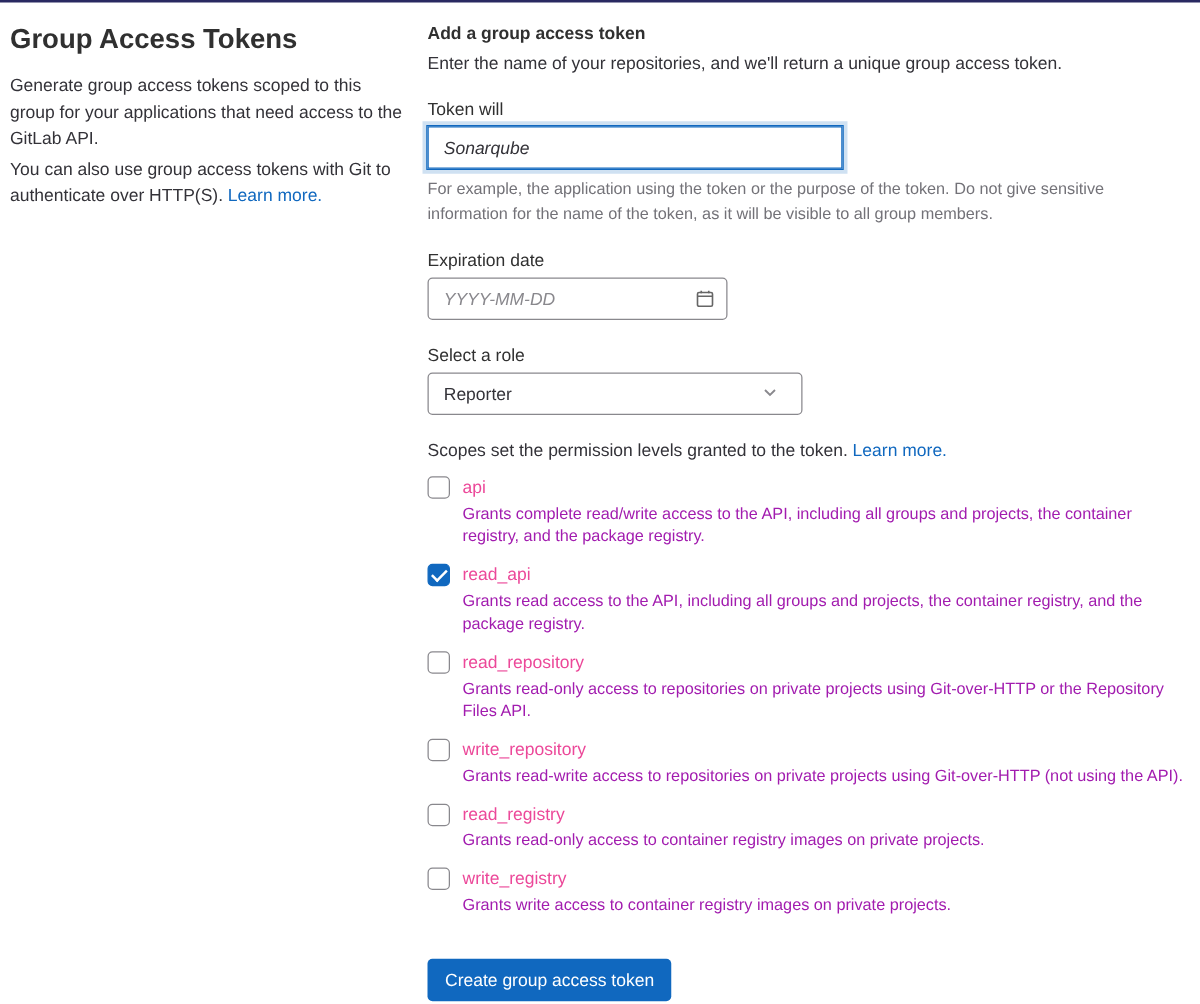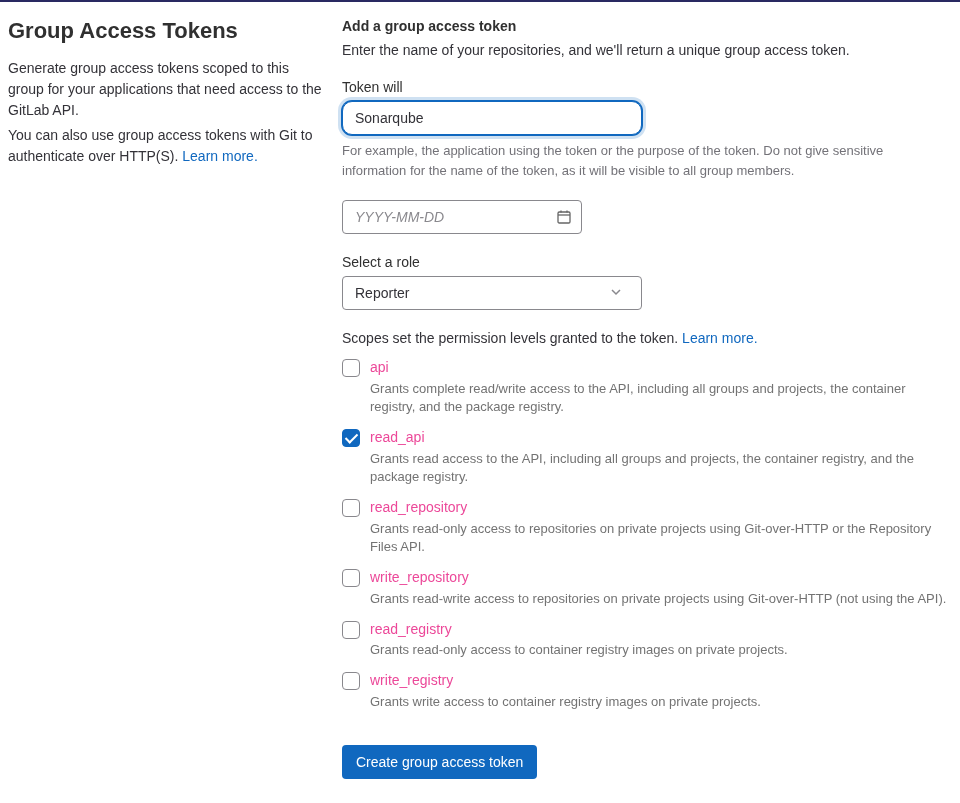--- a/index.html
+++ b/index.html
@@ -17,27 +17,28 @@
     h1.page-title { font-size: 22px; font-weight: 600; color: #303030; margin-bottom: 14px; }
     p.intro { color: #333238; line-height: 1.5; margin-bottom: 4px; }
     a.link { color: #1068bf; text-decoration: none; }
 
     .section-title { font-size: 14px; font-weight: 600; margin-bottom: 6px; color: #303030; }
     .section-desc { color: #333238; margin-bottom: 18px; line-height: 1.5; }
 
     label.field-label { display: block; font-size: 14px; font-weight: 400; color: #303030; margin-bottom: 6px; }
 
     .text-input {
-      width: 300px;
+      width: 332px;
       padding: 8px 12px;
       font-size: 14px;
       border: 1px solid #89888d;
-      border-radius: 10px;
+      border-radius: 0;
       color: #333238;
       outline: none;
+      font-style: italic;
     }
     .text-input.focused {
       border: 1px solid #1068bf;
       box-shadow: 0 0 0 1px #1068bf, 0 0 0 4px rgba(16,104,191,0.2);
     }
     .help-text { color: #737278; font-size: 13px; margin-top: 6px; line-height: 1.5; max-width: 590px; }
 
     .date-wrap { position: relative; width: 240px; }
     .date-input {
       width: 240px;
@@ -82,21 +83,21 @@
       cursor: pointer; margin-top: 1px;
     }
     .checkbox.checked { background: #1068bf; border-color: #1068bf; }
     .checkbox.checked::after {
       content: ""; position: absolute; left: 5px; top: 1px;
       width: 5px; height: 10px; border: solid #fff;
       border-width: 0 2px 2px 0; transform: rotate(45deg);
     }
     .scope-body { flex: 1; }
     .scope-label { font-size: 14px; color: #ec4899; line-height: 1.4; }
-    .scope-desc { font-size: 13px; color: #737373; line-height: 1.4; margin-top: 2px; }
+    .scope-desc { font-size: 13px; color: #a21caf; line-height: 1.4; margin-top: 2px; }
 
     .btn-primary {
       background: #1068bf; color: #fff; border: none;
       padding: 9px 14px; font-size: 14px; border-radius: 4px;
       cursor: pointer; margin-top: 14px;
     }
   </style>
 </head>
 <body>
 
@@ -113,20 +114,21 @@
     <div class="section-title">Add a group access token</div>
     <div class="section-desc">Enter the name of your repositories, and we'll return a unique group access token.</div>
 
     <div class="form-group">
       <label class="field-label">Token will</label>
       <input type="text" class="text-input focused" value="Sonarqube" style="">
       <div class="help-text">For example, the application using the token or the purpose of the token. Do not give sensitive information for the name of the token, as it will be visible to all group members.</div>
     </div>
 
     <div class="form-group">
+      <label class="field-label">Expiration date</label>
       <div class="date-wrap">
         <input type="text" class="date-input" placeholder="YYYY-MM-DD" style="">
         <span class="cal-icon">
           <svg viewBox="0 0 16 16" fill="none" stroke="currentColor" stroke-width="1.3">
             <rect x="2" y="3" width="12" height="11" rx="1.2"></rect>
             <line x1="2" y1="6" x2="14" y2="6"></line>
             <line x1="5" y1="1.5" x2="5" y2="3.5"></line>
             <line x1="11" y1="1.5" x2="11" y2="3.5"></line>
           </svg>
         </span>

